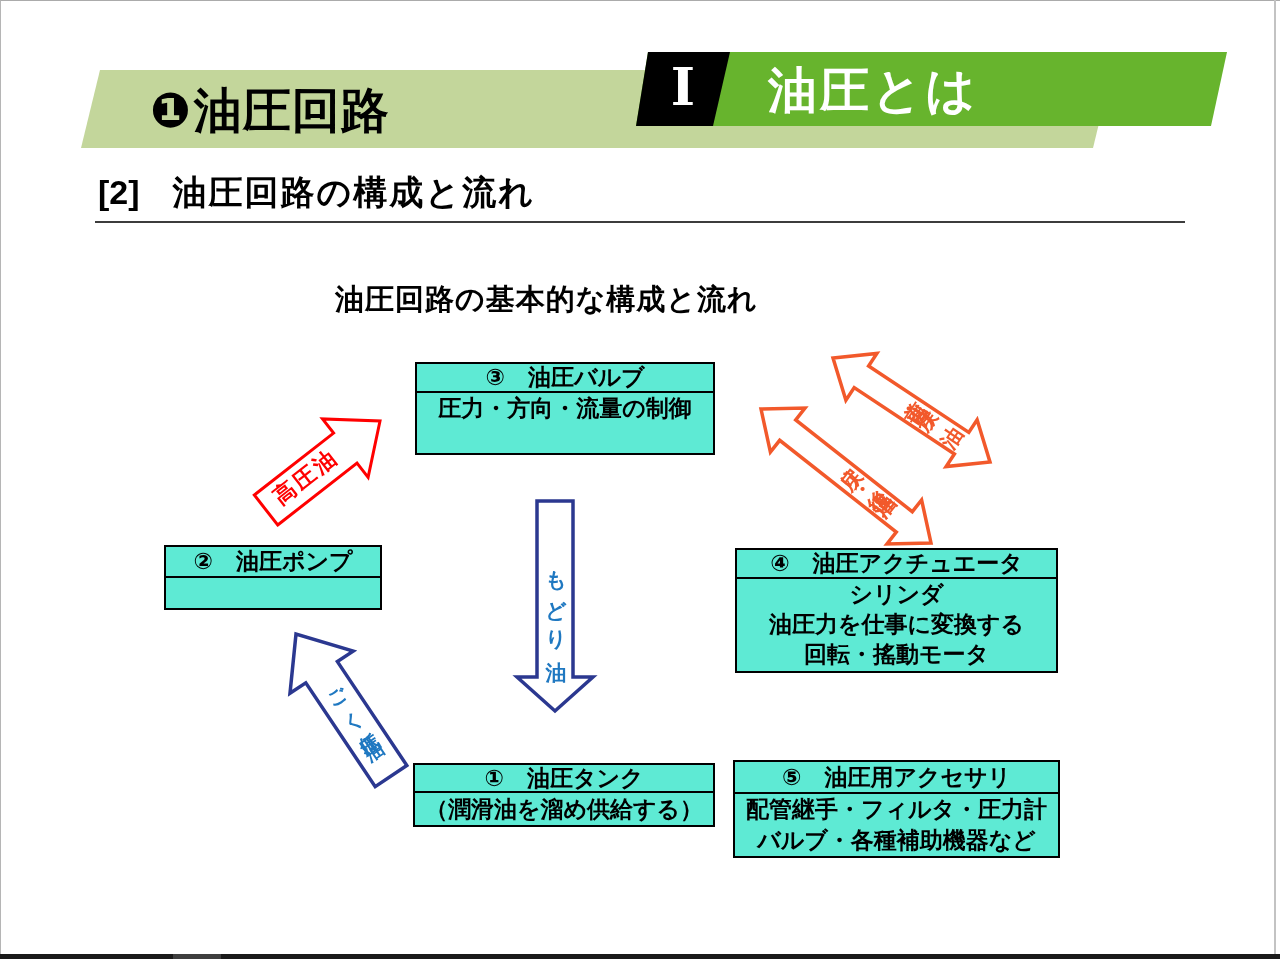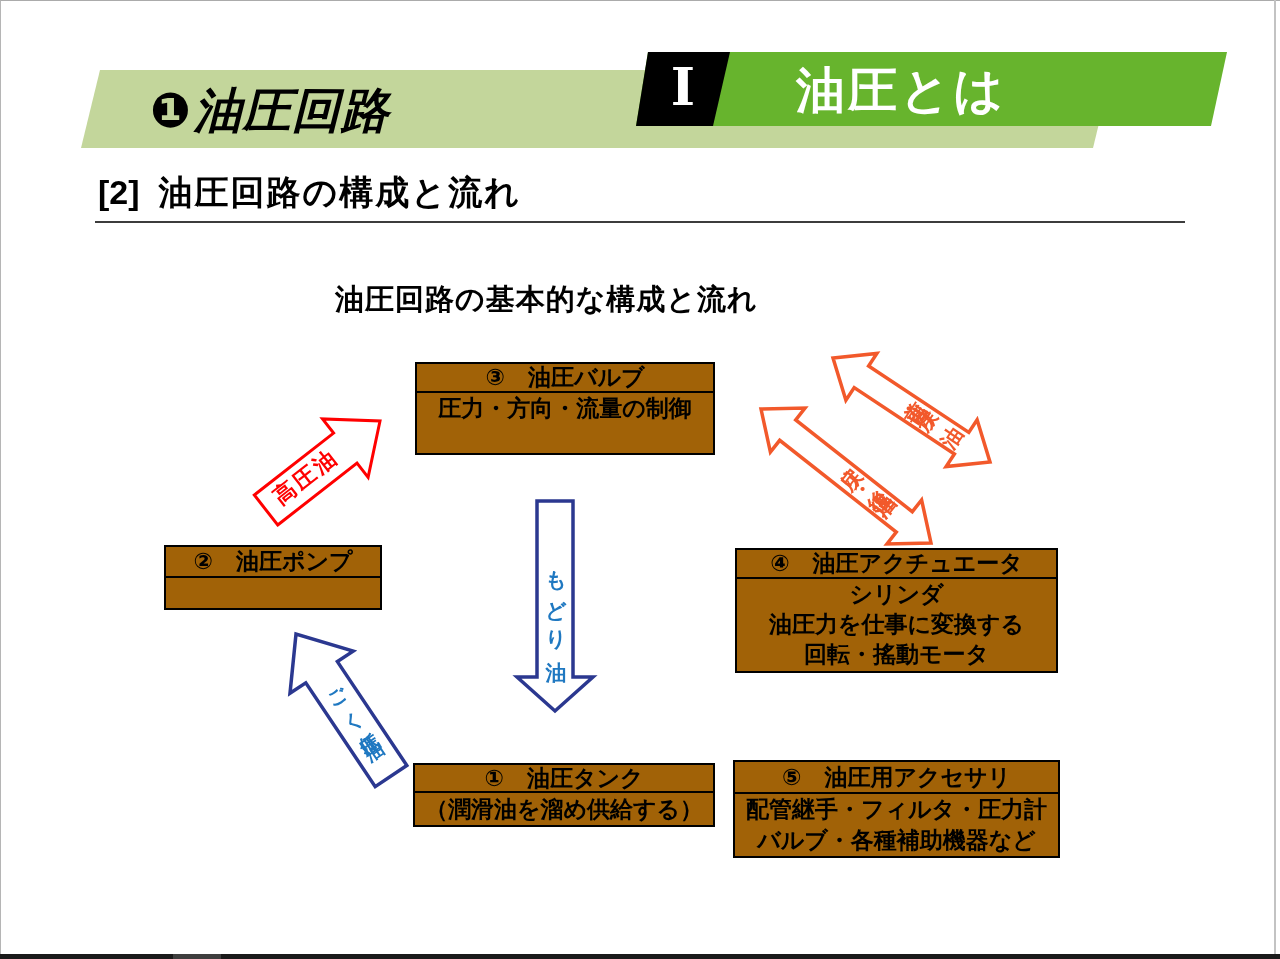--- a/index.html
+++ b/index.html
@@ -19,36 +19,36 @@
   
   #banner-light{left:81px;top:70px;width:1031px;height:78px;background:#c3d69b;
     clip-path:polygon(19px 0,1031px 0,1012px 78px,0 78px);}
   #banner-dark{left:636px;top:52px;width:591px;height:74px;background:#67b42d;
     clip-path:polygon(12px 0,591px 0,575px 74px,0 74px);}
   #numeral-box{left:636px;top:52px;width:94px;height:74px;background:#000;
     clip-path:polygon(12px 0,94px 0,77px 74px,0 74px);}
   #numeral{left:636px;top:52px;width:94px;height:74px;color:#fff;
     font-family:"Liberation Serif","DejaVu Serif",serif;font-size:52px;font-weight:700;
     text-align:center;line-height:72px;}
-  #chapter-title{left:796px;top:58px;color:#fff;font-size:49px;font-weight:600;
+  #chapter-title{left:768px;top:58px;color:#fff;font-size:49px;font-weight:600;
     letter-spacing:3px;white-space:nowrap;}
   #section-title{left:150px;top:79px;font-size:48px;font-weight:800;
-    letter-spacing:1px;white-space:nowrap;font-style:italic;}
+    letter-spacing:1px;white-space:nowrap;}
   #section-title .badge{margin-right:2px;}
 
   
   #heading{left:98px;top:170px;font-size:34px;font-weight:700;white-space:nowrap;}
-  #heading .txt{margin-left:19px;letter-spacing:2px;text-align:center;}
+  #heading .txt{margin-left:33px;letter-spacing:2px;text-align:center;}
   #heading-rule{left:95px;top:221px;width:1090px;height:2px;background:#3c3c3c;}
 
   #diagram-title{left:335px;top:280px;font-size:29px;font-weight:700;
     letter-spacing:1px;white-space:nowrap;}
 
   
-  .box{position:absolute;background:#a16207;border:2px solid #000;box-sizing:border-box;}
+  .box{position:absolute;background:#5eead4;border:2px solid #000;box-sizing:border-box;}
   .box-header{border-bottom:2px solid #000;display:flex;align-items:center;
     justify-content:center;font-weight:600;white-space:nowrap;}
   .box-line{display:flex;align-items:center;justify-content:center;
     font-weight:600;white-space:nowrap;text-align:center;}
 
   #box-valve{left:415px;top:362px;width:300px;height:93px;}
   #box-valve .box-header{height:27px;font-size:23px;}
   #box-valve .box-line{height:30px;font-size:23px;}
 
   #box-pump{left:164px;top:545px;width:218px;height:65px;}

